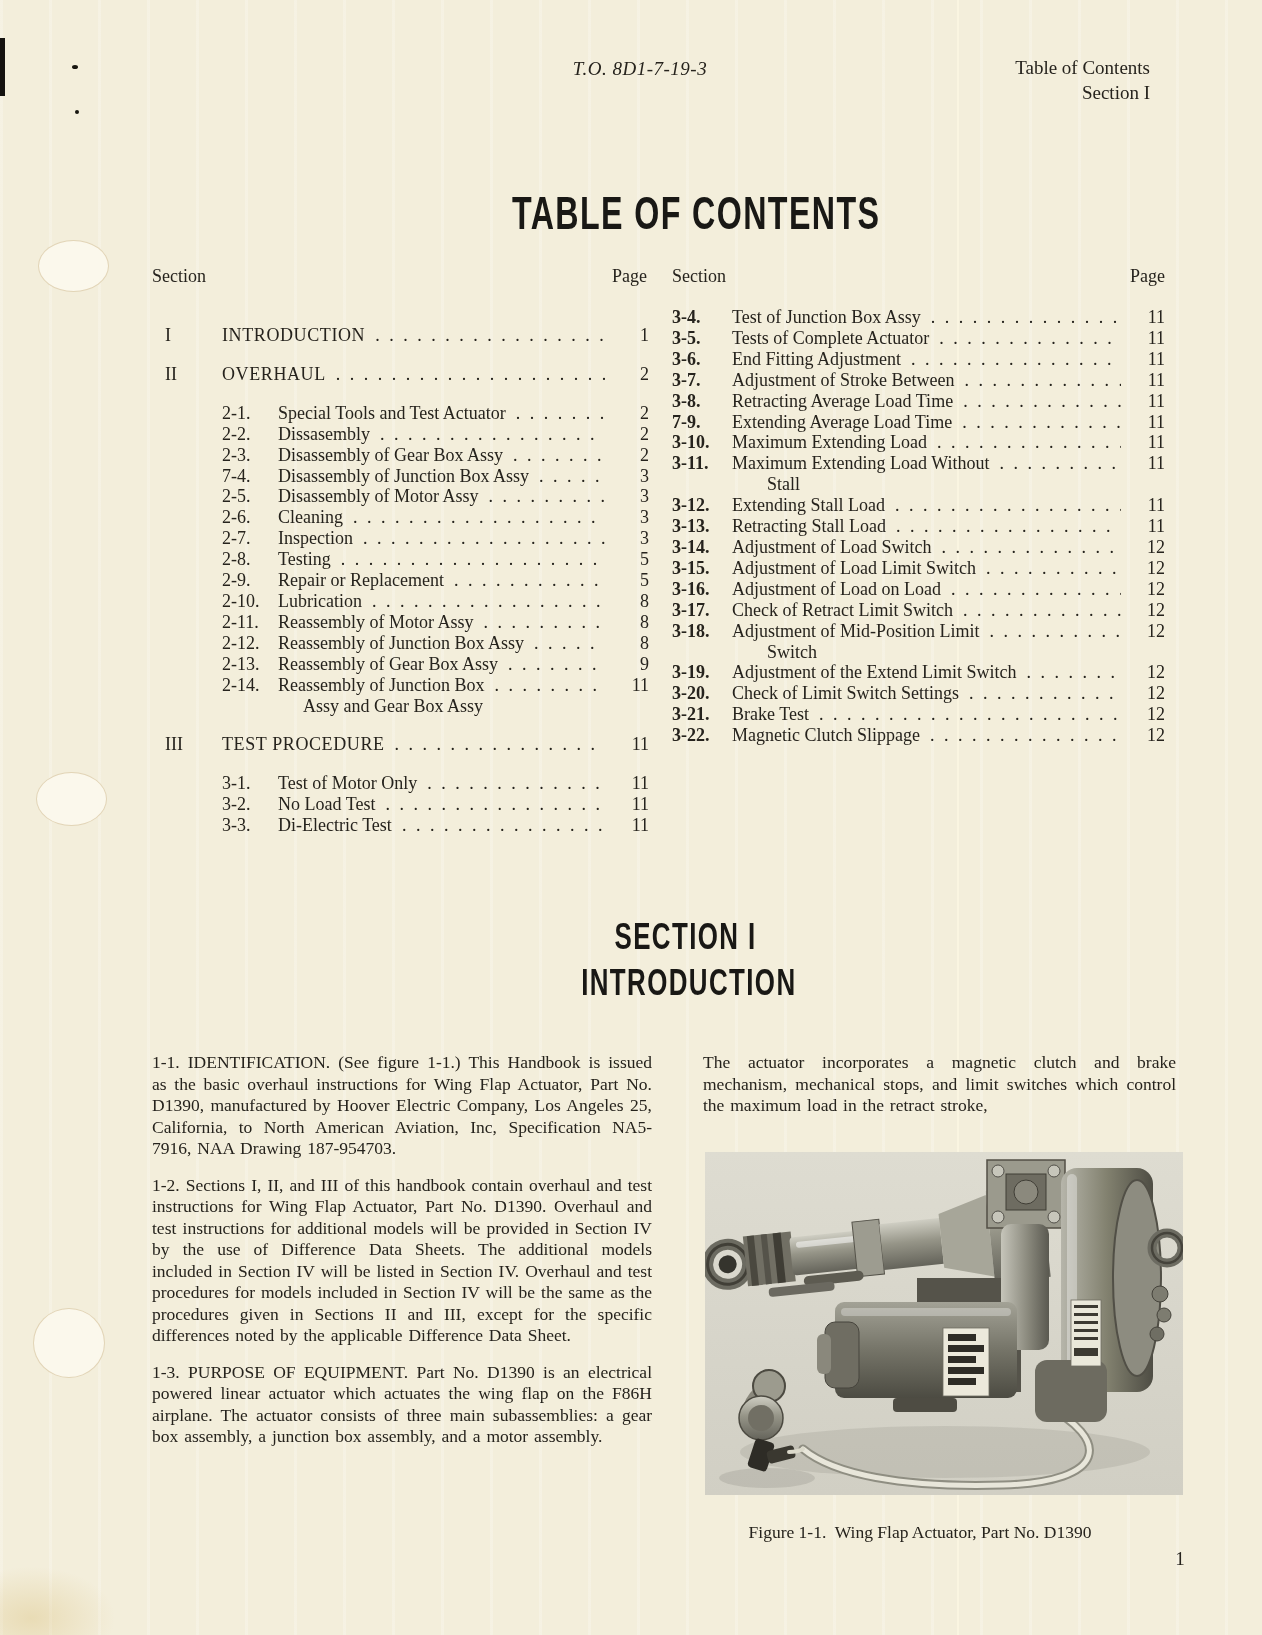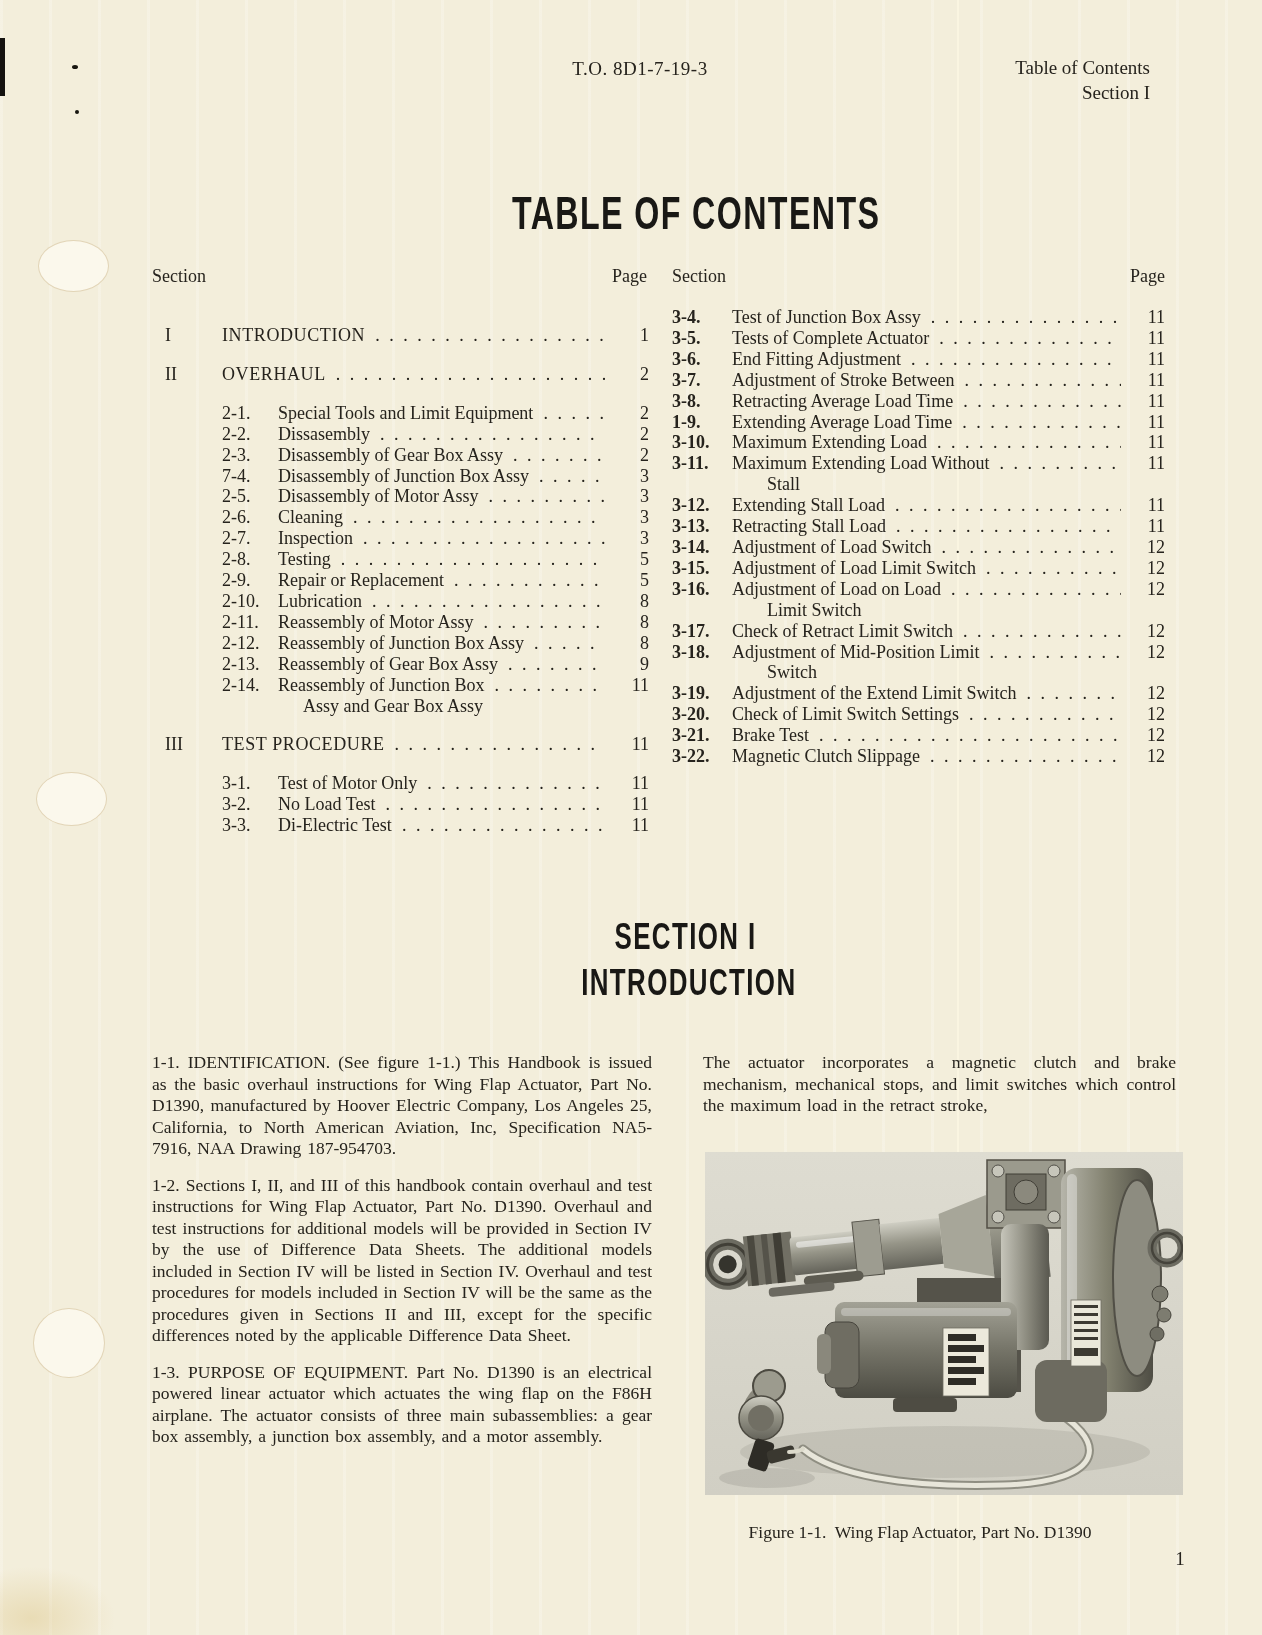--- a/index.html
+++ b/index.html
@@ -6,21 +6,21 @@
   body{width:1262px;height:1635px;background:#e8e3cf;}
   .page{
     position:relative;width:1262px;height:1635px;overflow:hidden;
     background:#f3eedb;
     background-image:repeating-linear-gradient(90deg, rgba(255,255,255,0.22) 0 3px, rgba(0,0,0,0) 3px 49px);
     font-family:"Liberation Serif", serif;
     color:#26231d;
   }
   .abs{position:absolute;}
   
-  .hdr-center{left:540px;top:58px;width:200px;text-align:center;font-size:19px;letter-spacing:0.5px;}
+  .hdr-center{left:540px;top:58px;width:200px;text-align:center;font-size:19px;letter-spacing:0.5px;font-style:italic;}
   .hdr-right{left:930px;top:55px;width:220px;text-align:right;font-size:19px;line-height:25px;}
   
   .display{font-family:"Liberation Sans",sans-serif;font-weight:bold;color:#191815;white-space:nowrap;}
   .squeeze{display:inline-block;transform:scaleX(0.70);transform-origin:center;letter-spacing:2px;}
   .toc-title-wrap{left:396px;top:186px;width:600px;text-align:center;font-size:46px;}
   .sec-head1{left:386px;top:916px;width:600px;text-align:center;font-size:37px;}
   .sec-head2{left:389px;top:962px;width:600px;text-align:center;font-size:37px;}
   
   .toc-hdr{top:266px;font-size:18px;}
   .toc-hdr.sec-l{left:152px;}
@@ -103,21 +103,21 @@
         <span class="toc-page">1</span>
       </div>
       <div class="toc-row section">
         <span class="toc-num">II</span>
         <span class="toc-title">OVERHAUL</span>
         <span class="leader">..........................................................................................</span>
         <span class="toc-page">2</span>
       </div>
       <div class="toc-row sub">
         <span class="toc-num">2-1.</span>
-        <span class="toc-title">Special Tools and Limit Equipment</span>
+        <span class="toc-title">Special Tools and Test Actuator</span>
         <span class="leader">..........................................................................................</span>
         <span class="toc-page">2</span>
       </div>
       <div class="toc-row sub">
         <span class="toc-num">2-2.</span>
         <span class="toc-title">Dissasembly</span>
         <span class="leader">..........................................................................................</span>
         <span class="toc-page">2</span>
       </div>
       <div class="toc-row sub">
@@ -245,21 +245,21 @@
         <span class="leader">..........................................................................................</span>
         <span class="toc-page">11</span>
       </div>
       <div class="toc-row sub">
         <span class="toc-num">3-8.</span>
         <span class="toc-title">Retracting Average Load Time</span>
         <span class="leader">..........................................................................................</span>
         <span class="toc-page">11</span>
       </div>
       <div class="toc-row sub">
-        <span class="toc-num">1-9.</span>
+        <span class="toc-num">7-9.</span>
         <span class="toc-title">Extending Average Load Time</span>
         <span class="leader">..........................................................................................</span>
         <span class="toc-page">11</span>
       </div>
       <div class="toc-row sub">
         <span class="toc-num">3-10.</span>
         <span class="toc-title">Maximum Extending Load</span>
         <span class="leader">..........................................................................................</span>
         <span class="toc-page">11</span>
       </div>
@@ -294,23 +294,20 @@
         <span class="toc-num">3-15.</span>
         <span class="toc-title">Adjustment of Load Limit Switch</span>
         <span class="leader">..........................................................................................</span>
         <span class="toc-page">12</span>
       </div>
       <div class="toc-row sub">
         <span class="toc-num">3-16.</span>
         <span class="toc-title">Adjustment of Load on Load</span>
         <span class="leader">..........................................................................................</span>
         <span class="toc-page">12</span>
-      </div>
-      <div class="toc-row cont">
-        <span class="toc-title2">Limit Switch</span>
       </div>
       <div class="toc-row sub">
         <span class="toc-num">3-17.</span>
         <span class="toc-title">Check of Retract Limit Switch</span>
         <span class="leader">..........................................................................................</span>
         <span class="toc-page">12</span>
       </div>
       <div class="toc-row sub">
         <span class="toc-num">3-18.</span>
         <span class="toc-title">Adjustment of Mid-Position Limit</span>

